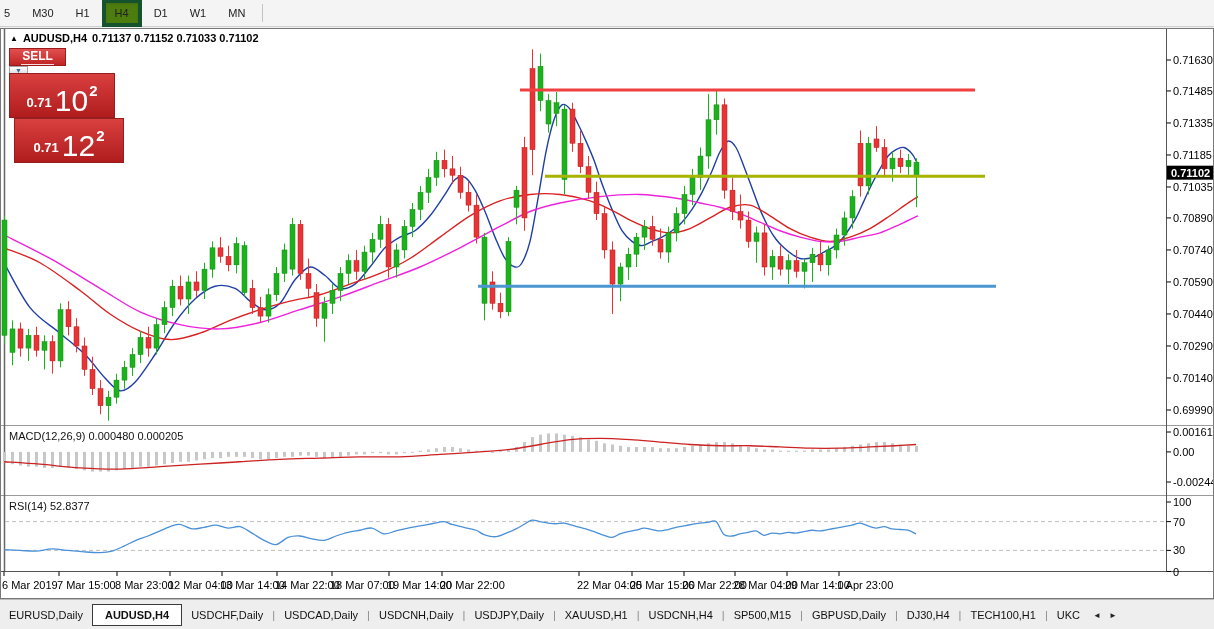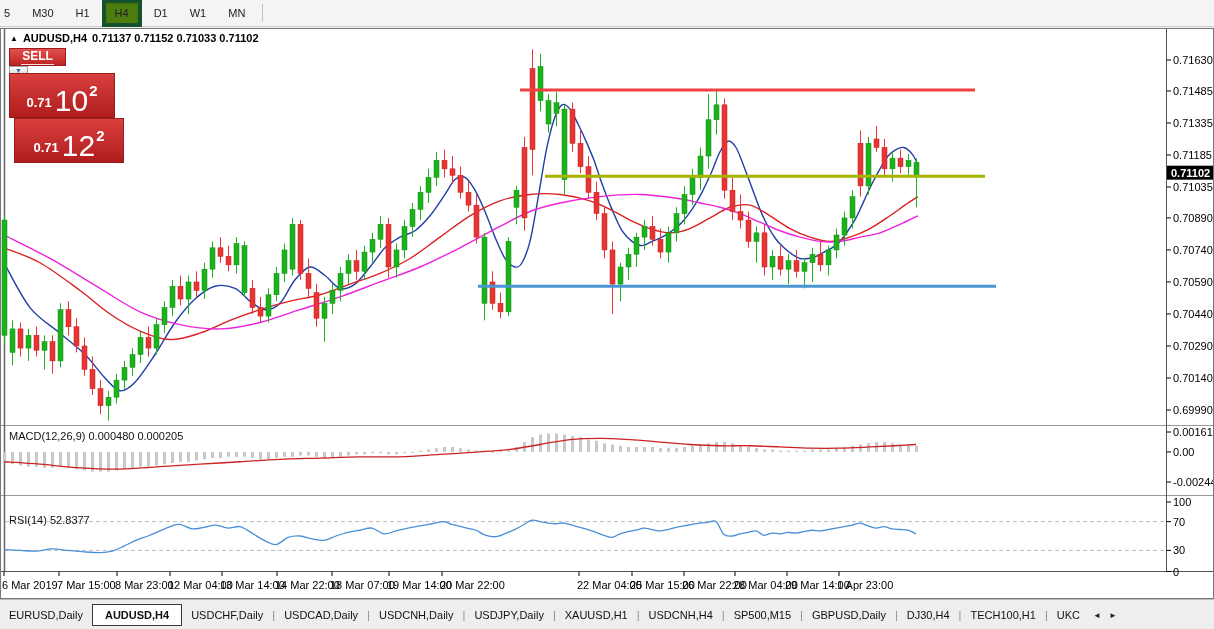--- a/index.html
+++ b/index.html
@@ -34,21 +34,21 @@
   .tp-row2{display:flex;margin-top:2px;flex-direction:column;}
   .price-box{height:40px;color:#fff;background:linear-gradient(#d94040,#b01c1c);border:1px solid #951d1d;
     display:flex;align-items:flex-end;justify-content:center;cursor:pointer;padding-bottom:3px;}
   #sell-price-box{width:104px;}
   #buy-price-box{width:108px;margin-left:5px;}
   .pb-small{font-size:13px;font-weight:bold;margin-right:3px;margin-bottom:4px;}
   .pb-big{font-size:30px;line-height:.88;}
   .pb-sup{font-size:15px;font-weight:bold;position:relative;top:-15px;margin-left:1px;}
   .ind-label{position:absolute;font-size:11px;color:#111;z-index:5;white-space:nowrap;}
   #macd-label{left:8px;top:401px;}
-  #rsi-label{left:8px;top:485px;}
+  #rsi-label{left:8px;top:471px;}
   
   #tabbar{position:absolute;left:0;top:599px;width:1214px;height:30px;background:#eeeeee;
     border-top:1px solid #bbb;display:flex;align-items:center;overflow:hidden;}
   .tab{font-size:11px;color:#111;padding:4px 9px;white-space:nowrap;cursor:pointer;}
   .tab.active{background:#fff;border:1px solid #3a3a3a;font-weight:bold;padding:4px 12px;}
   .tab-sep{color:#8a8a8a;font-size:11px;}
   .tab.truncated{max-width:38px;overflow:hidden;}
   .tab-scroll{font-size:8px;color:#222;padding:3px 4px;cursor:pointer;}
 </style>
 </head>

